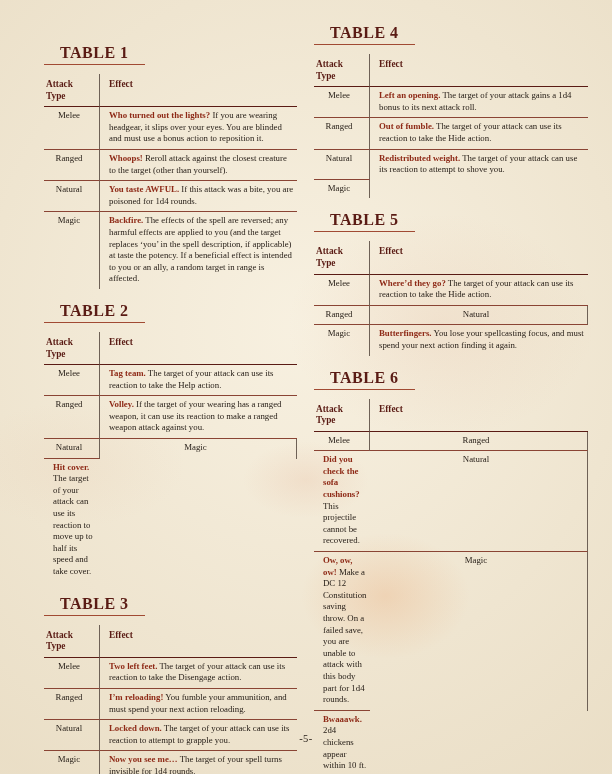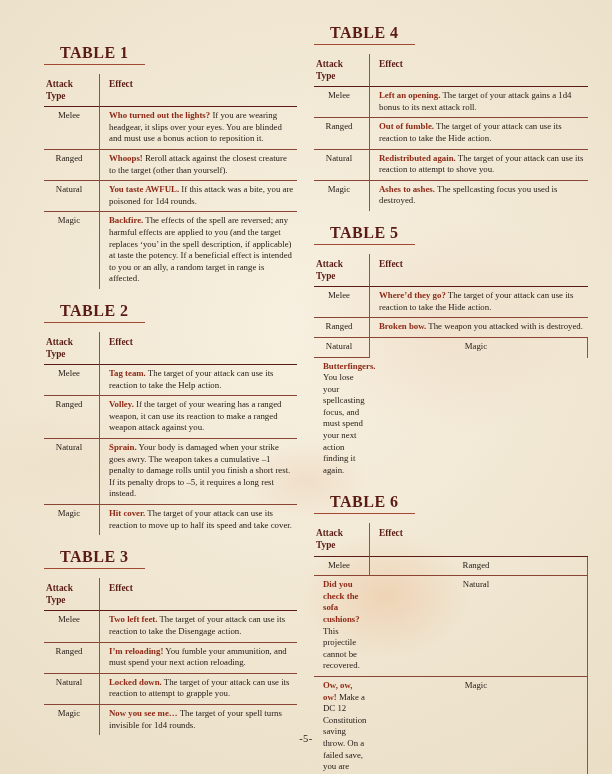--- a/index.html
+++ b/index.html
@@ -72,21 +72,20 @@
       <h2 class="ttitle">TABLE 2</h2>
     </div>
     <div class="gtable">
       <div class="cell hd type">Attack Type</div>
       <div class="cell hd eff">Effect</div>
       <div class="cell type">Melee</div>
       <div class="cell eff"><span class="lead">Tag team.</span><span> The target of your attack can use its reaction to take the Help action.</span></div>
       <div class="cell type">Ranged</div>
       <div class="cell eff"><span class="lead">Volley.</span><span> If the target of your wearing has a ranged weapon, it can use its reaction to make a ranged weapon attack against you.</span></div>
       <div class="cell type">Natural</div>
-      <div class="cell eff"><span class="lead">Sprain.</span><span> Your body is damaged when your strike goes awry. The weapon takes a cumulative –1 penalty to damage rolls until you finish a short rest. If its penalty drops to –5, it requires a long rest instead.</span></div>
       <div class="cell type">Magic</div>
       <div class="cell eff"><span class="lead">Hit cover.</span><span> The target of your attack can use its reaction to move up to half its speed and take cover.</span></div>
     </div>
   </section>
 
   <section class="tblock">
     <div class="ttitle-wrap">
       <h2 class="ttitle">TABLE 3</h2>
     </div>
     <div class="gtable">
@@ -112,37 +111,35 @@
       <h2 class="ttitle">TABLE 4</h2>
     </div>
     <div class="gtable">
       <div class="cell hd type">Attack Type</div>
       <div class="cell hd eff">Effect</div>
       <div class="cell type">Melee</div>
       <div class="cell eff"><span class="lead">Left an opening.</span><span> The target of your attack gains a 1d4 bonus to its next attack roll.</span></div>
       <div class="cell type">Ranged</div>
       <div class="cell eff"><span class="lead">Out of fumble.</span><span> The target of your attack can use its reaction to take the Hide action.</span></div>
       <div class="cell type">Natural</div>
-      <div class="cell eff"><span class="lead">Redistributed again.</span><span> The target of your attack can use its reaction to attempt to shove you.</span></div>
+      <div class="cell eff"><span class="lead">Redistributed weight.</span><span> The target of your attack can use its reaction to attempt to shove you.</span></div>
       <div class="cell type">Magic</div>
-      <div class="cell eff"><span class="lead">Ashes to ashes.</span><span> The spellcasting focus you used is destroyed.</span></div>
     </div>
   </section>
 
   <section class="tblock">
     <div class="ttitle-wrap">
       <h2 class="ttitle">TABLE 5</h2>
     </div>
     <div class="gtable">
       <div class="cell hd type">Attack Type</div>
       <div class="cell hd eff">Effect</div>
       <div class="cell type">Melee</div>
       <div class="cell eff"><span class="lead">Where’d they go?</span><span> The target of your attack can use its reaction to take the Hide action.</span></div>
       <div class="cell type">Ranged</div>
-      <div class="cell eff"><span class="lead">Broken bow.</span><span> The weapon you attacked with is destroyed.</span></div>
       <div class="cell type">Natural</div>
       <div class="cell type">Magic</div>
       <div class="cell eff"><span class="lead">Butterfingers.</span><span> You lose your spellcasting focus, and must spend your next action finding it again.</span></div>
     </div>
   </section>
 
   <section class="tblock">
     <div class="ttitle-wrap">
       <h2 class="ttitle">TABLE 6</h2>
     </div>

